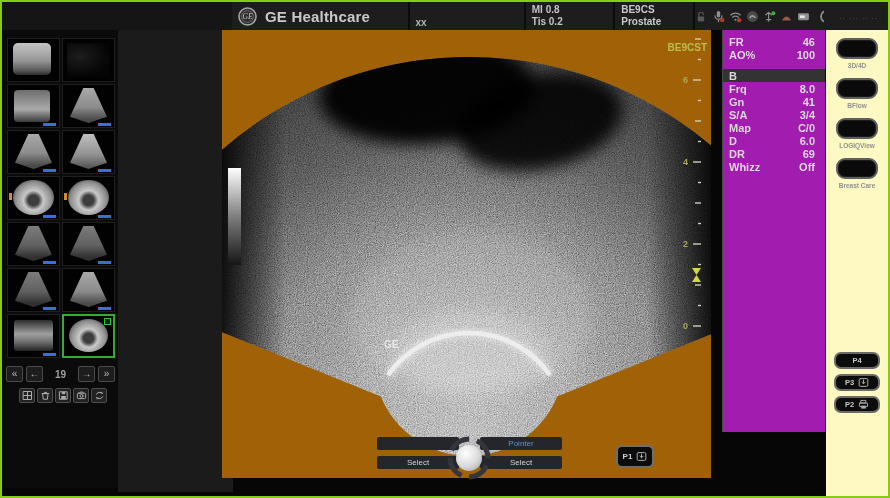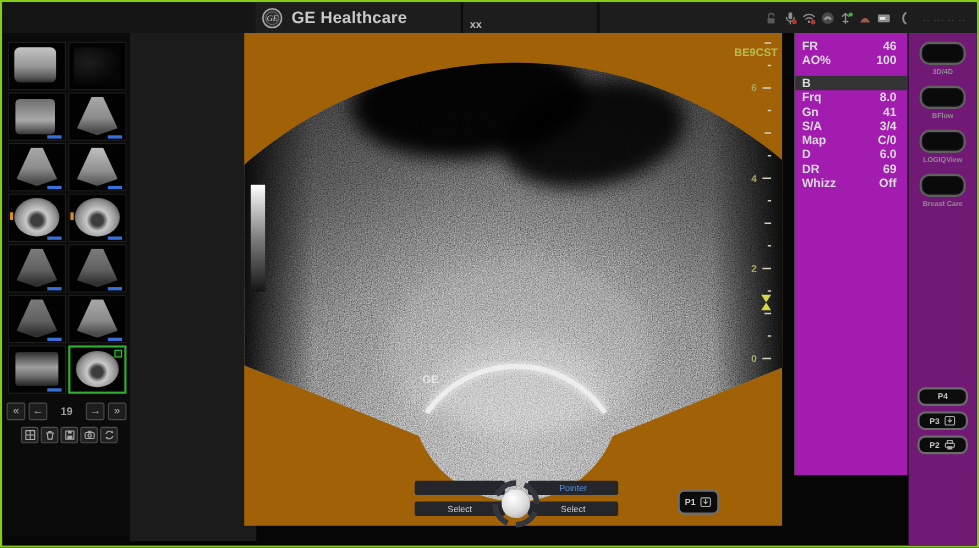--- a/index.html
+++ b/index.html
@@ -81,21 +81,21 @@
 
   
   .params{left:720px;top:28px;width:103px;height:402px;background:#a21caf;
     border-left:1px solid #4a4a4a;box-sizing:border-box;padding-top:5px;}
   .p-row{display:flex;justify-content:space-between;align-items:center;height:13px;
     padding:0 10px 0 6px;color:#dadada;font-size:11px;font-weight:bold;}
   .p-row .val{text-align:right;margin-left:28px;}
   .p-row.hl{background:#333333;margin-top:8px;}
 
   
-  .rightcol{left:824px;top:28px;width:62px;height:466px;background:#701a75;}
+  .rightcol{left:824px;top:28px;width:62px;height:466px;background:#fef9c3;}
   .mode{display:flex;flex-direction:column;align-items:center;margin-bottom:9px;}
   .mode-btn{width:38px;height:17px;border:2px solid #606060;border-radius:9px;background:#0a0a0a;
     box-shadow:inset 0 0 0 1px #1a1a1a;cursor:pointer;}
   .mode-lbl{margin-top:3px;color:#8f8f8f;font-size:6.5px;font-weight:bold;white-space:nowrap;}
   .pgrp{position:absolute;left:0;top:322px;width:62px;display:flex;flex-direction:column;
     align-items:center;gap:5px;}
   .p-btn{width:46px;height:17px;border:2px solid #6a6a6a;border-radius:7px;background:#0c0c0c;
     display:flex;align-items:center;justify-content:center;gap:4px;color:#c8c8c8;
     font-size:7.5px;font-weight:bold;cursor:pointer;box-sizing:border-box;}
 
@@ -112,20 +112,28 @@
     <div class="tb-sec tb-brand">
       <svg class="ge-logo" viewBox="0 0 20 20">
         <circle cx="10" cy="10" r="9" fill="#2e2e2e" stroke="#a8a8a8" stroke-width="1.6"></circle>
         <circle cx="10" cy="10" r="6.2" fill="none" stroke="#7a7a7a" stroke-width="0.8"></circle>
         <text x="10" y="13" text-anchor="middle" font-size="8" font-style="italic" font-family="Liberation Serif, serif" fill="#c9c9c9">GE</text>
       </svg>
       <span class="brand-name">GE Healthcare</span>
     </div>
     <div class="tb-sec tb-xx">
       <span>xx</span>
+    </div>
+    <div class="tb-sec tb-mi">
+      <div>MI 0.8</div>
+      <div>Tis 0.2</div>
+    </div>
+    <div class="tb-sec tb-preset">
+      <div>BE9CS</div>
+      <div>Prostate</div>
     </div>
     <div class="tb-sec tb-status">
       <svg class="st-ico" viewBox="0 0 12 12">
         <path class="icon-stroke" style="stroke:#585858" d="M3.5 6V4.2A2.1 2.1 0 0 1 7.7 4.2"></path>
         <rect x="2.5" y="6" width="6" height="4.5" rx="1" fill="#585858"></rect>
       </svg>
       <svg class="st-ico" viewBox="0 0 12 12">
         <rect x="4.4" y="1" width="3.2" height="6" rx="1.6" fill="#8f8f8f"></rect>
         <path class="icon-stroke" d="M2.8 5.4a3.2 3.2 0 0 0 6.4 0M6 8.6v2.2"></path>
         <circle cx="9.4" cy="9.2" r="2" fill="#b03a2e"></circle>

